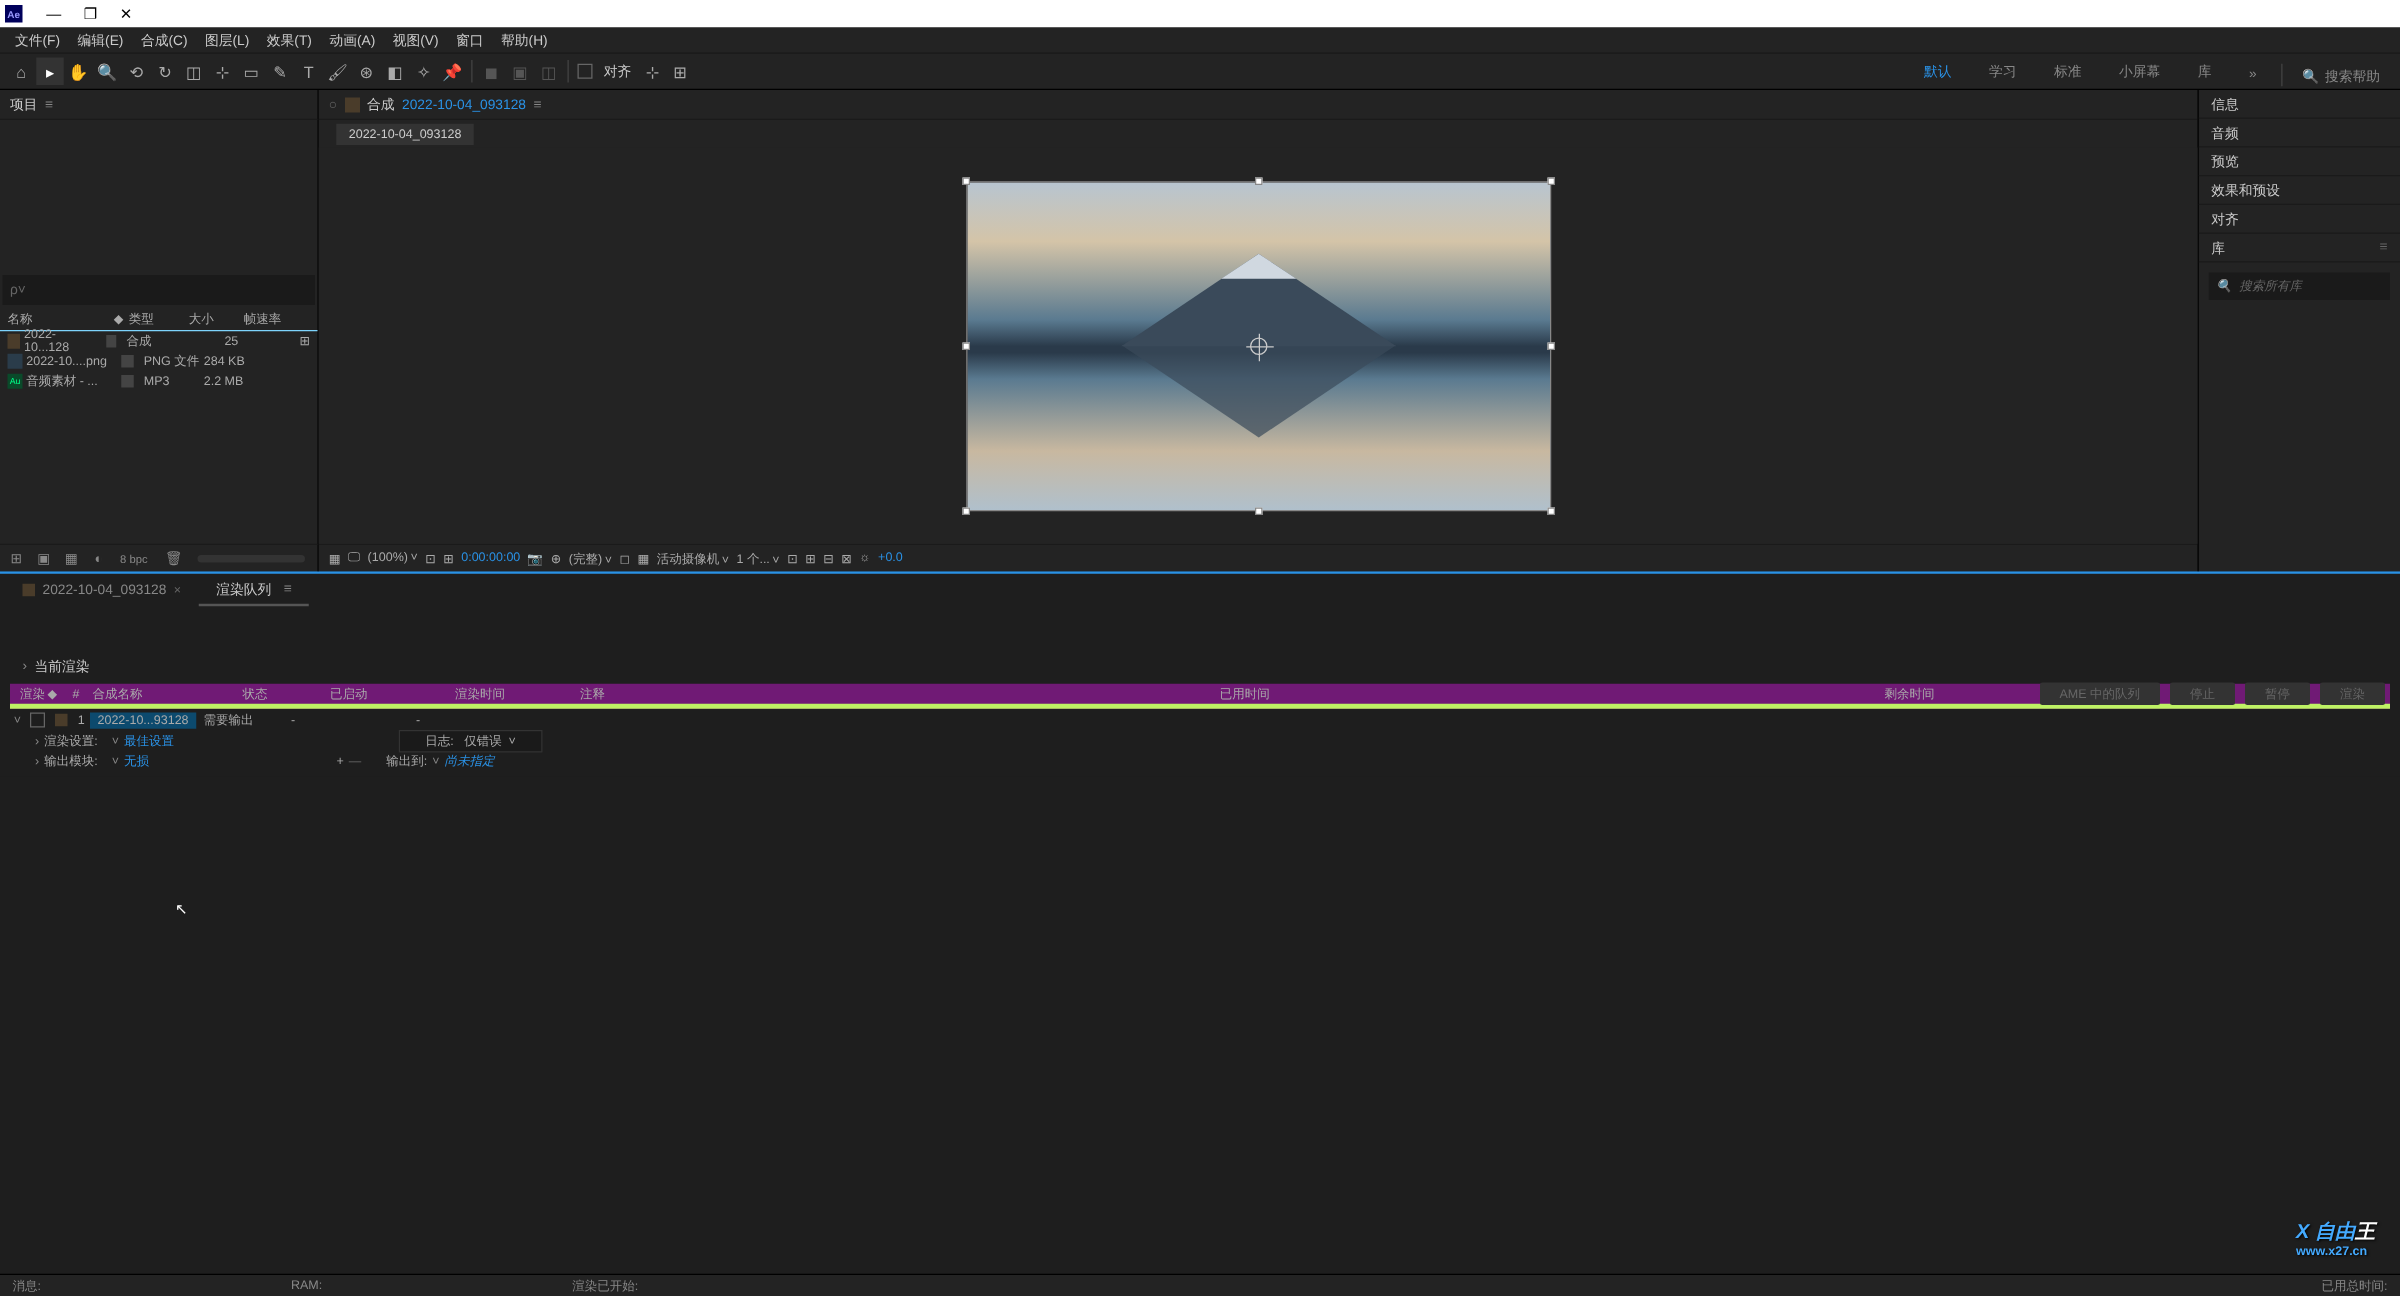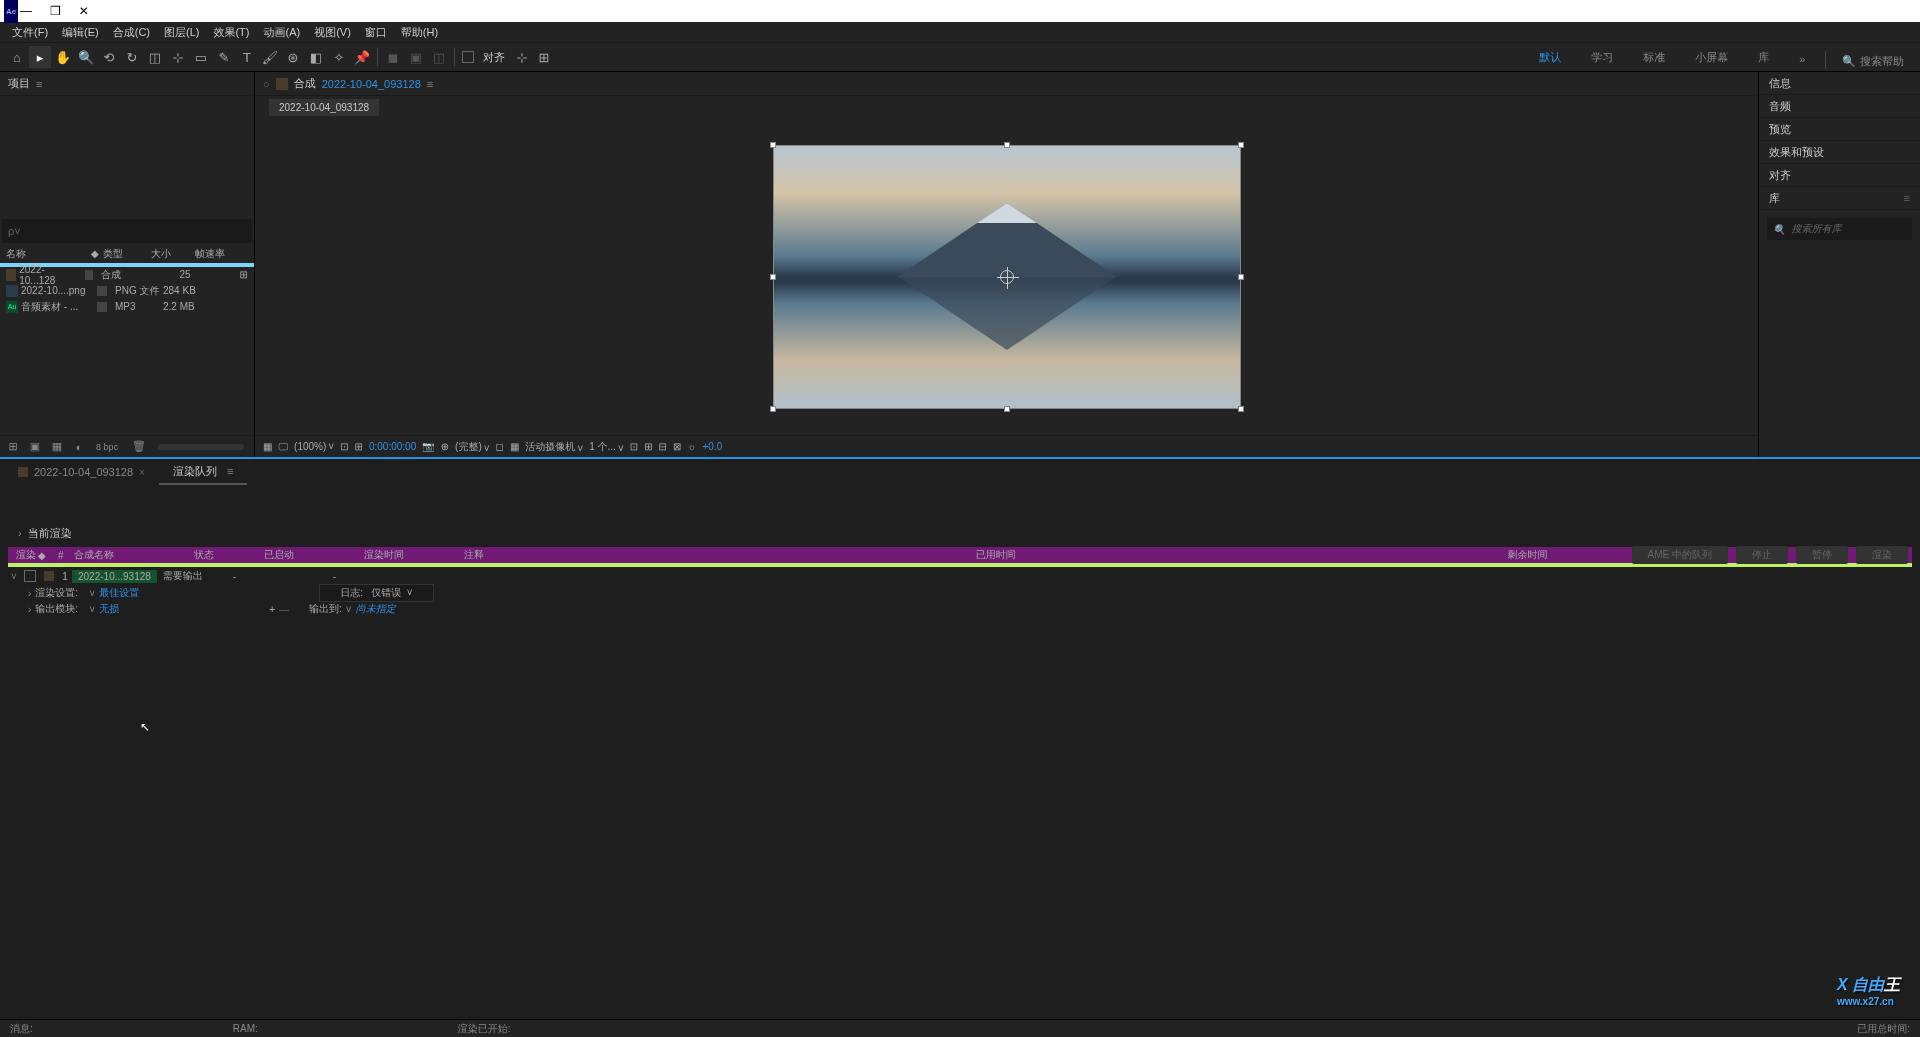--- a/index.html
+++ b/index.html
@@ -1,39 +1,39 @@
 <!DOCTYPE html>
 <html><head>
 <meta charset="utf-8">
 <style>
 *{margin:0;padding:0;box-sizing:border-box;font-family:"Microsoft YaHei",Arial,sans-serif;user-select:none}
 body{background:#1e1e1e;color:#ccc;font-size:11px;width:1920px;height:1037px;overflow:hidden;position:relative}
 .titlebar{height:22px;background:#fff;display:flex;align-items:center;padding:0 4px;color:#000}
-.titlebar .ae-icon{width:14px;height:24px;background:#00005b;color:#9999ff;font-size:8px;font-weight:bold;display:flex;align-items:center;justify-content:center;margin-right:2px}
+.titlebar .ae-icon{width:14px;height:14px;background:#00005b;color:#9999ff;font-size:8px;font-weight:bold;display:flex;align-items:center;justify-content:center;margin-right:19px}
 .titlebar .title{flex:1;font-size:12px}
 .window-controls{display:flex;gap:18px;margin-right:8px}
 .window-controls span{font-size:12px;cursor:pointer}
 .menubar{height:20px;background:#232323;display:flex;align-items:center;padding:0 6px;gap:2px}
 .menubar span{padding:2px 6px;font-size:11px;color:#ccc;cursor:pointer}
 .toolbar{height:30px;background:#232323;border-top:1px solid #1a1a1a;border-bottom:1px solid #000;display:flex;align-items:center;padding:0 6px}
 .tool-group{display:flex;gap:1px;align-items:center}
 .tool-btn{width:22px;height:22px;display:flex;align-items:center;justify-content:center;color:#aaa;font-size:13px;cursor:pointer}
 .tool-btn.active{background:#333;color:#fff}
 .divider{width:1px;height:18px;background:#444;margin:0 4px}
 .toolbar-right{margin-left:auto;display:flex;align-items:flex-end;gap:2px}
 .workspace-btn{padding:4px 14px;color:#888;font-size:11px;cursor:pointer}
 .workspace-btn.active{color:#2a92e6}
 .search-help{display:flex;align-items:center;gap:4px;padding:0 10px;color:#888}
 .main-area{display:flex;height:385px}
 .project-panel{width:255px;background:#232323;border-right:1px solid #000;display:flex;flex-direction:column}
 .panel-header{height:24px;display:flex;align-items:center;padding:0 8px;font-size:11px;color:#ccc;border-bottom:1px solid #1a1a1a}
 .panel-header .menu-icon{margin-left:6px;color:#888}
 .project-empty{flex:1}
 .project-search{height:24px;background:#1a1a1a;margin:2px;padding:0 6px;display:flex;align-items:center;color:#666}
-.project-table-header{display:flex;align-items:center;padding:2px 6px;font-size:10px;color:#aaa;border-bottom:4px solid #7dd3fc}
+.project-table-header{display:flex;align-items:center;padding:2px 6px;font-size:10px;color:#aaa;border-bottom:1px solid #7dd3fc}
 .pth-name{width:85px}.pth-tag{width:12px}.pth-type{width:48px}.pth-size{width:44px}.pth-fps{width:40px}
 .project-row{display:flex;align-items:center;padding:2px 6px;font-size:10px;color:#aaa;height:16px}
 .project-row .icon-box{width:12px;height:12px;margin-right:3px}
 .icon-comp{background:#4a3c2a}
 .icon-img{background:#2a3c4a}
 .icon-audio{background:#0a4a2a;color:#0f8;font-size:7px;display:flex;align-items:center;justify-content:center}
 .project-row .tag{width:10px;height:10px;background:#444;margin-left:4px}
 .viewer-panel{flex:1;background:#232323;display:flex;flex-direction:column}
 .viewer-tabs{height:24px;display:flex;align-items:center;padding:0 8px;gap:6px;border-bottom:1px solid #1a1a1a}
 .viewer-tabs .lock{color:#666}
@@ -83,21 +83,21 @@
 .tl-header-row{display:flex;align-items:center;height:20px;font-size:10px;color:#aaa;background:#701a75;border-bottom:4px solid #bef264}
 .tlh-render{width:30px;padding-left:8px}.tlh-tag{width:20px}.tlh-num{width:16px}.tlh-name{width:120px}.tlh-status{width:70px}
 .tlh-start{width:100px}.tlh-rtime{width:100px}.tlh-notes{width:100px}
 .tlh-elapsed{flex:1;text-align:center}.tlh-remain{width:200px;text-align:center}
 .tlh-btn{padding:2px 16px;background:#333;margin:0 4px;color:#666;font-size:10px;border-radius:2px}
 .tl-item-row{display:flex;align-items:center;height:18px;font-size:10px;color:#aaa}
 .tl-item-row .expand{width:12px;text-align:center;color:#888}
 .tl-item-row .checkbox{width:12px;height:12px;border:1px solid #666;margin:0 4px}
 .tl-item-row .tag{width:10px;height:10px;background:#4a3c2a;margin:0 4px}
 .tl-item-row .num{width:14px;text-align:center}
-.tl-item-row .name{background:#14532d;padding:1px 6px;margin-right:6px}
+.tl-item-row .name{background:#0c4a6e;padding:1px 6px;margin-right:6px}
 .tl-sub-row{display:flex;align-items:center;height:16px;font-size:10px;color:#aaa;padding-left:20px}
 .tl-sub-row .arrow{color:#888;margin-right:4px}
 .tl-sub-row .label{width:50px}
 .tl-sub-row .dd{color:#888;margin:0 4px}
 .tl-sub-row .link{color:#2a92e6;font-style:italic}
 .tl-sub-row .link2{color:#2a92e6}
 .tl-sub-row .log-dd{margin-left:180px;padding:1px 20px;background:#1a1a1a;border:1px solid #333}
 .statusbar{position:absolute;bottom:0;left:0;right:0;height:18px;background:#232323;border-top:1px solid #000;display:flex;align-items:center;padding:0 10px;font-size:10px;color:#888}
 .statusbar .sb-item{margin-right:200px}
 .statusbar .sb-right{margin-left:auto}

